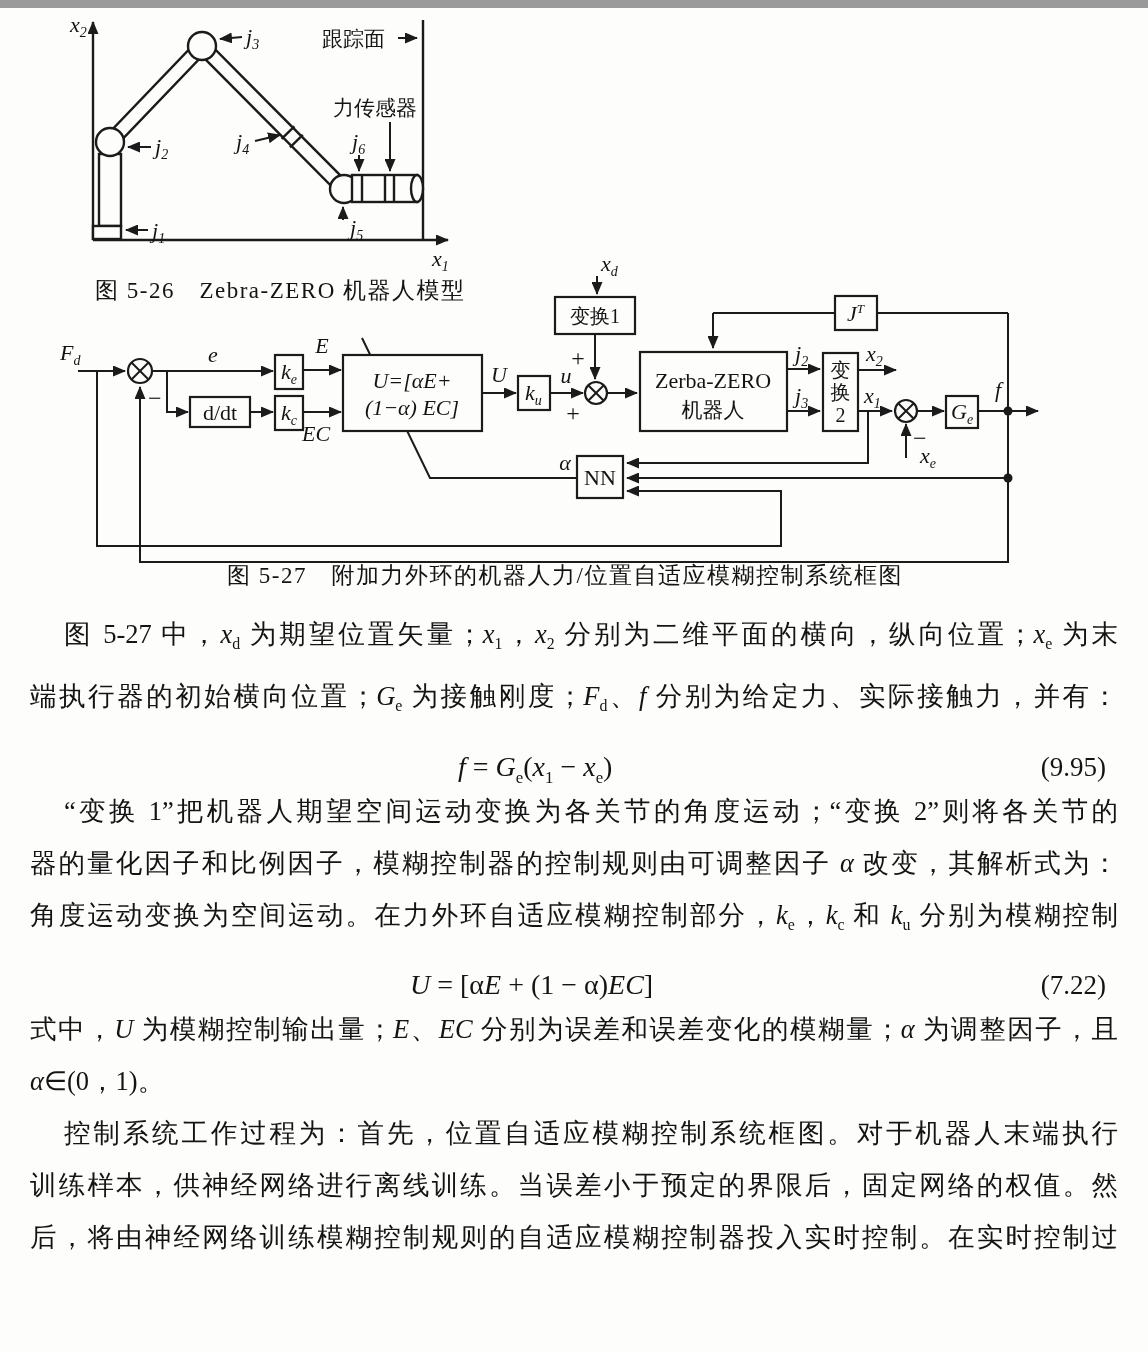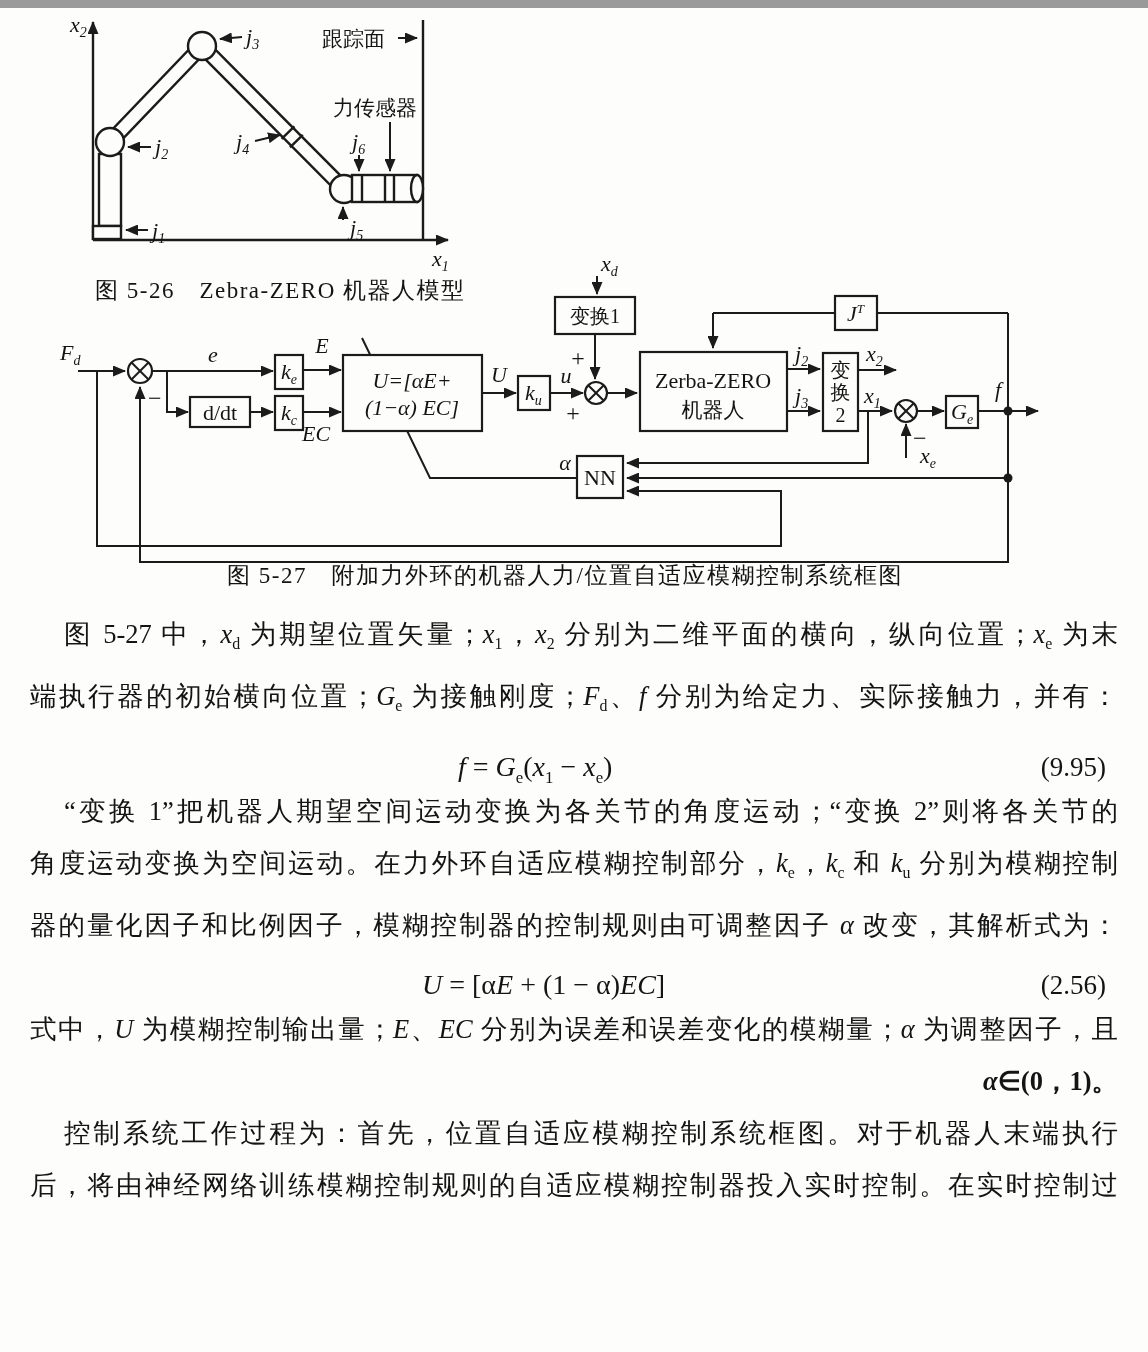--- a/index.html
+++ b/index.html
@@ -18,25 +18,25 @@
   .cjk{font:20px "Liberation Serif",serif;fill:#141414;}
   .cjkb{font:21px "Liberation Serif",serif;fill:#141414;}
   .up{font:22px "Liberation Serif",serif;fill:#141414;}
   .plus{font:24px "Liberation Serif",serif;fill:#141414;}
   .cap{font:23px "Liberation Serif",serif;fill:#141414;letter-spacing:1.5px;}
   .mid{text-anchor:middle;}
   
   .bodytext{position:absolute;left:0;top:600px;width:1148px;padding:0 30px;box-sizing:border-box;}
   .ln{font-size:26.5px;line-height:52px;text-align:justify;text-align-last:justify;}
   .ln.ind{text-indent:34px;}
-  .ln.lastln{text-align:right;text-align-last:auto;font-weight:bold;}
+  .ln.lastln{text-align:left;text-align-last:auto;}
   .eqrow{position:relative;height:52px;font-size:28px;line-height:68px;}
   .eqrow .formula{position:absolute;top:0;}
   .eq87 .formula{left:428px;}
-  .eq88 .formula{left:392px;}
+  .eq88 .formula{left:380px;}
   .eqrow .eqnum{position:absolute;top:0;right:12px;font-size:27px;}
   i{font-style:italic;}
   sub{font-size:0.6em;}
 </style>
 </head>
 <body>
 
 <div class="page">
 
 <svg width="1148" height="600" viewBox="0 0 1148 600">
@@ -204,29 +204,30 @@
 <div class="bodytext">
   <div class="ln ind">图 5-27 中，<i>x</i><sub>d</sub> 为期望位置矢量；<i>x</i><sub>1</sub>，<i>x</i><sub>2</sub> 分别为二维平面的横向，纵向位置；<i>x</i><sub>e</sub> 为末</div>
   <div class="ln">端执行器的初始横向位置；<i>G</i><sub>e</sub> 为接触刚度；<i>F</i><sub>d</sub>、<i>f</i> 分别为给定力、实际接触力，并有：</div>
 
   <div class="eqrow eq87">
     <span class="formula"><i>f</i> = <i>G</i><sub>e</sub>(<i>x</i><sub>1</sub> − <i>x</i><sub>e</sub>)</span>
     <span class="eqnum">(9.95)</span>
   </div>
 
   <div class="ln ind">“变换 1”把机器人期望空间运动变换为各关节的角度运动；“变换 2”则将各关节的</div>
+  <div class="ln">器的量化因子和比例因子，模糊控制器的控制规则由可调整因子 <i>α</i> 改变，其解析式为：</div>
   <div class="ln">角度运动变换为空间运动。在力外环自适应模糊控制部分，<i>k</i><sub>e</sub>，<i>k</i><sub>c</sub> 和 <i>k</i><sub>u</sub> 分别为模糊控制</div>
-  <div class="ln">器的量化因子和比例因子，模糊控制器的控制规则由可调整因子 <i>α</i> 改变，其解析式为：</div>
 
   <div class="eqrow eq88">
     <span class="formula"><i>U</i> = [α<i>E</i> + (1 − α)<i>EC</i>]</span>
-    <span class="eqnum">(2.56)</span>
+    <span class="eqnum">(7.22)</span>
   </div>
 
   <div class="ln">式中，<i>U</i> 为模糊控制输出量；<i>E</i>、<i>EC</i> 分别为误差和误差变化的模糊量；<i>α</i> 为调整因子，且</div>
   <div class="ln lastln"><i>α</i>∈(0，1)。</div>
 
   <div class="ln ind">控制系统工作过程为：首先，位置自适应模糊控制系统框图。对于机器人末端执行</div>
+  <div class="ln">训练样本，供神经网络进行离线训练。当误差小于预定的界限后，固定网络的权值。然</div>
   <div class="ln">后，将由神经网络训练模糊控制规则的自适应模糊控制器投入实时控制。在实时控制过</div>
 
 </div>
 
 </div>
 
 </body></html>

